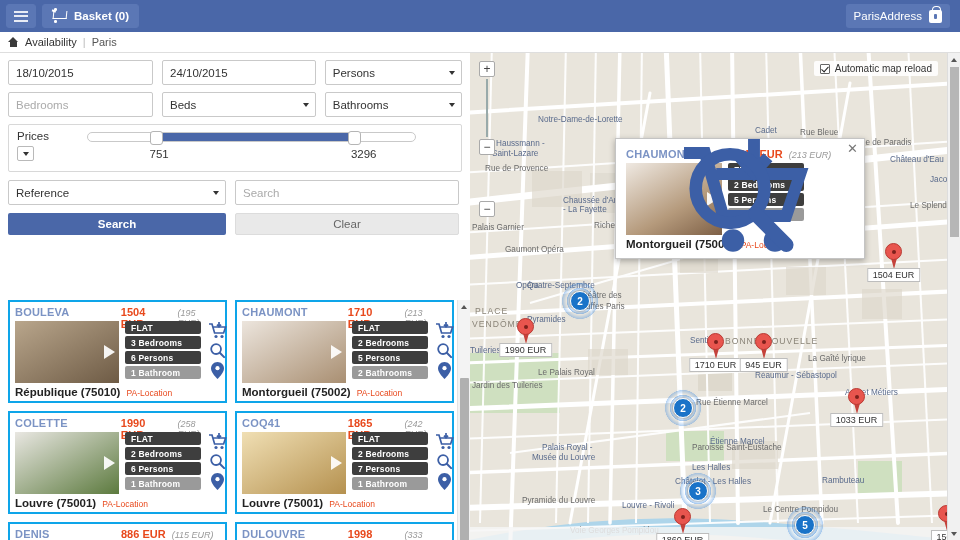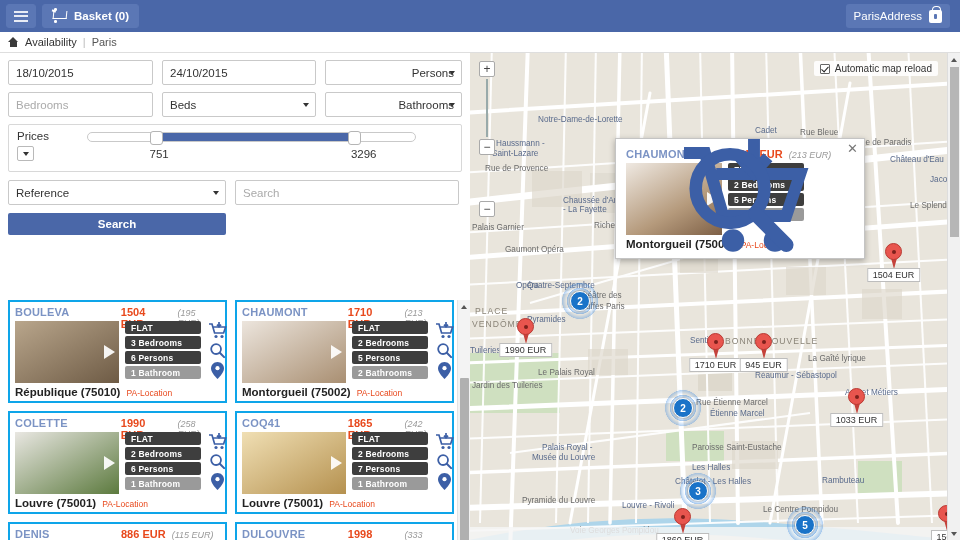--- a/index.html
+++ b/index.html
@@ -109,21 +109,21 @@
   #filters { padding: 7px 8px 0 8px; }
   .frow { display: flex; gap: 9px; margin-bottom: 7px; }
   .field {
     height: 25px; border: 1px solid #c9c9c9; background: #fff;
     border-radius: 2px; display: flex; align-items: center;
     padding: 0 7px; font-size: 11.5px; color: #333; position: relative;
     cursor: text;
   }
   .field.f1 { width: 148px; }
   .field.f2 { width: 157px; }
-  .field.f3 { width: 140px; justify-content: flex-end; }
+  .field.f3 { width: 140px; }
   .field.ph { color: #aaa; }
   .caret {
     position: absolute; right: 6px; top: 50%;
     width: 0; height: 0; margin-top: -1.5px;
     border-left: 3.5px solid transparent;
     border-right: 3.5px solid transparent;
     border-top: 4.5px solid #333;
   }
 
   
@@ -457,20 +457,21 @@
       <div id="ref-row">
         <div class="field" id="ref-select">
           <span>Reference</span>
           <span class="caret"></span>
         </div>
         <div class="field ph" id="free-search">Search</div>
       </div>
 
       <div id="btn-row">
         <button id="search-btn">Search</button>
+        <button id="clear-btn">Clear</button>
       </div>
 
     </div>
 
     <div id="results-scroll">
       <div id="cards">
           <div class="card">
     <div class="card-top">
       <span class="card-ref">BOULEVA</span>
       <span class="card-price">1504 EUR</span>
@@ -792,21 +793,21 @@
           <div class="mlabel " style="left: 62px; top: 400px;">Musée du Louvre</div>
           <div class="mlabel dark" style="left: 52px; top: 443px;">Pyramide du Louvre</div>
           <div class="mlabel " style="left: 152px; top: 448px;">Louvre - Rivoli</div>
           <div class="mlabel dark" style="left: 100px; top: 473px;">Voie Georges Pompidou</div>
           <div class="mlabel " style="left: 220px; top: 283px;">Sentier</div>
           <div class="mlabel big" style="left: 255px; top: 283px;">BONNE-NOUVELLE</div>
           <div class="mlabel dark" style="left: 338px; top: 301px;">La Gaîté lyrique</div>
           <div class="mlabel " style="left: 285px; top: 318px;">Réaumur - Sébastopol</div>
           <div class="mlabel " style="left: 375px; top: 335px;">Arts et Métiers</div>
           <div class="mlabel dark" style="left: 226px; top: 345px;">Rue Étienne Marcel</div>
-          <div class="mlabel " style="left: 240px; top: 356px; text-align: center;">Étienne Marcel</div>
+          <div class="mlabel " style="left: 240px; top: 384px; text-align: center;">Étienne Marcel</div>
           <div class="mlabel dark" style="left: 222px; top: 390px;">Paroisse Saint-Eustache</div>
           <div class="mlabel " style="left: 222px; top: 410px;">Les Halles</div>
           <div class="mlabel " style="left: 205px; top: 424px;">Châtelet - Les Halles</div>
           <div class="mlabel " style="left: 352px; top: 423px;">Rambuteau</div>
           <div class="mlabel dark" style="left: 293px; top: 452px;">Le Centre Pompidou</div>
           <div class="mlabel dark" style="left: 440px; top: 148px;">Le Splendid</div>
           <div class="mlabel " style="left: 460px; top: 122px;">Jaco</div>
           <div class="mlabel " style="left: 420px; top: 102px;">Château d'Eau</div>
           <div class="mlabel dark" style="left: 252px; top: 113px;">Folies Bergère</div>
           <div class="mlabel dark" style="left: 245px; top: 87px;">Hôtel Opéra Cadet</div>

